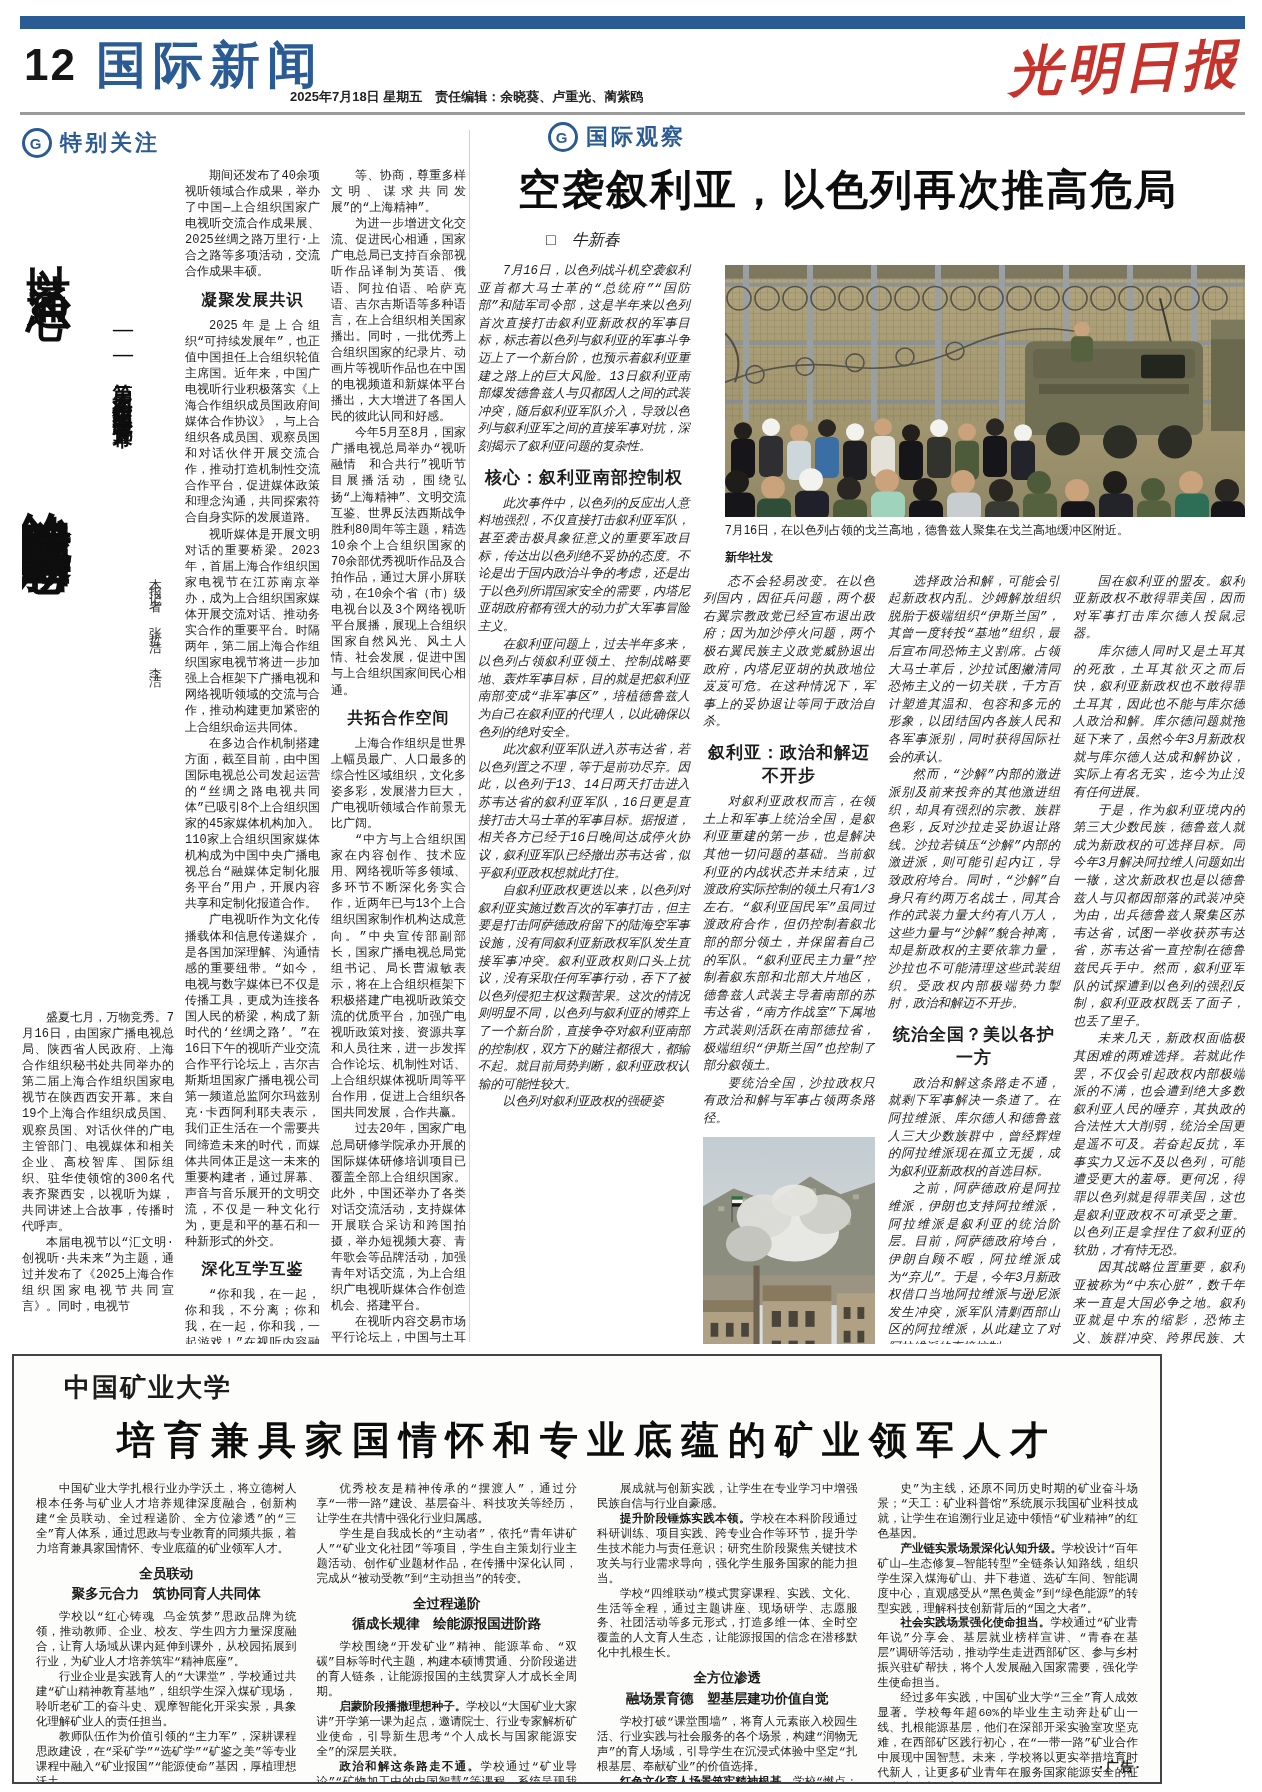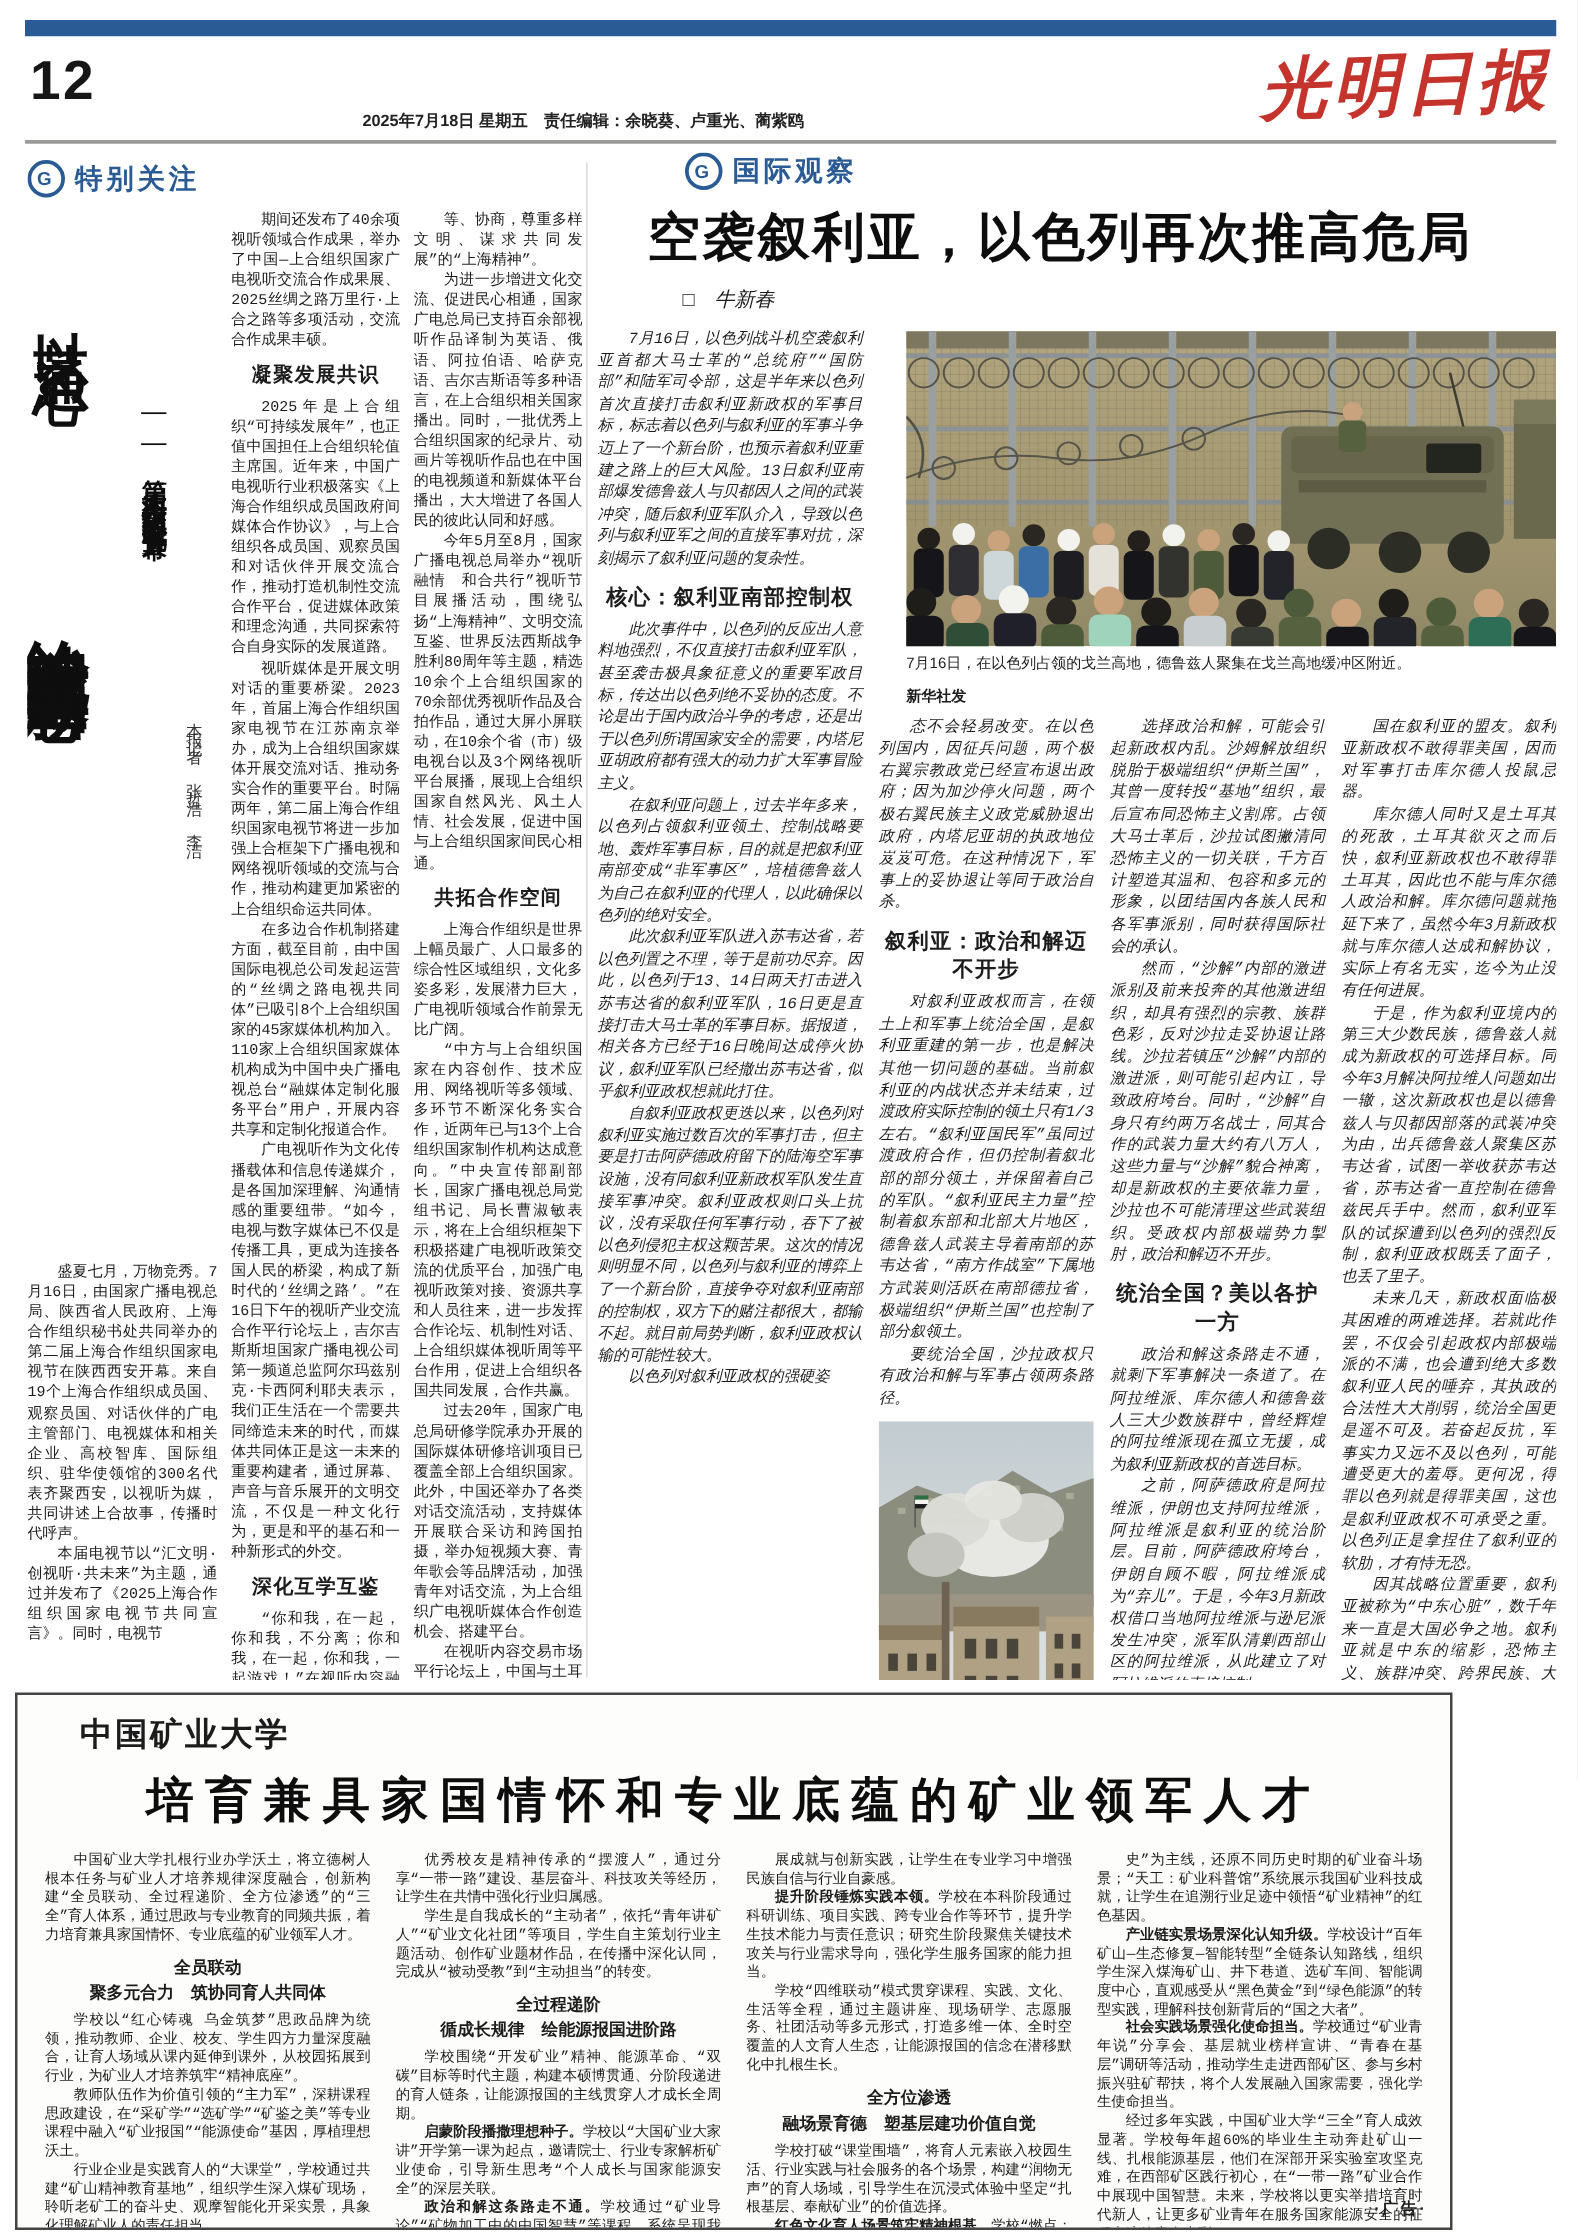--- a/index.html
+++ b/index.html
@@ -70,20 +70,21 @@
             font-family:"Liberation Sans",sans-serif;}
   .ad-col .sig{font-size:11.5px;}
   .ad-mark{position:absolute;right:18px;bottom:6px;font-size:13px;font-weight:700;letter-spacing:2px;}
 </style>
 </head>
 <body>
 
 <div class="page">
   <div class="topbar"></div>
   <div class="pagenum">12</div>
+  <div class="section-title">国际新闻</div>
   <div class="dateline">2025年7月18日 星期五　责任编辑：余晓葵、卢重光、蔺紫鸥</div>
   <div class="masthead">光明日报</div>
   <div class="rule"></div>
   <div class="vdiv"></div>
 
   <section class="special">
     <div class="tag">
       <span class="g-badge">G</span>
       <span>特别关注</span>
     </div>
@@ -381,22 +382,22 @@
     <div class="ad-school">中国矿业大学</div>
     <h2 class="ad-headline">培育兼具家国情怀和专业底蕴的矿业领军人才</h2>
     <div class="ad-cols">
       <div class="ad-col">
           <p class="para">中国矿业大学扎根行业办学沃土，将立德树人根本任务与矿业人才培养规律深度融合，创新构建“全员联动、全过程递阶、全方位渗透”的“三全”育人体系，通过思政与专业教育的同频共振，着力培育兼具家国情怀、专业底蕴的矿业领军人才。</p>
           <div class="subhead2">
             <div>全员联动</div>
             <div>聚多元合力　筑协同育人共同体</div>
           </div>
           <p class="para">学校以“红心铸魂 乌金筑梦”思政品牌为统领，推动教师、企业、校友、学生四方力量深度融合，让育人场域从课内延伸到课外，从校园拓展到行业，为矿业人才培养筑牢“精神底座”。</p>
+          <p class="para">行业企业是实践育人的“大课堂”，学校通过共建“矿山精神教育基地”，组织学生深入煤矿现场，聆听老矿工的奋斗史、观摩智能化开采实景，具象化理解矿业人的责任担当。</p>
           <p class="para">教师队伍作为价值引领的“主力军”，深耕课程思政建设，在“采矿学”“选矿学”“矿鉴之美”等专业课程中融入“矿业报国”“能源使命”基因，厚植理想沃土。</p>
-          <p class="para">行业企业是实践育人的“大课堂”，学校通过共建“矿山精神教育基地”，组织学生深入煤矿现场，聆听老矿工的奋斗史、观摩智能化开采实景，具象化理解矿业人的责任担当。</p>
         </div>
       <div class="ad-col">
           <p class="para">优秀校友是精神传承的“摆渡人”，通过分享“一带一路”建设、基层奋斗、科技攻关等经历，让学生在共情中强化行业归属感。</p>
           <p class="para">学生是自我成长的“主动者”，依托“青年讲矿人”“矿业文化社团”等项目，学生自主策划行业主题活动、创作矿业题材作品，在传播中深化认同，完成从“被动受教”到“主动担当”的转变。</p>
           <div class="subhead2">
             <div>全过程递阶</div>
             <div>循成长规律　绘能源报国进阶路</div>
           </div>
           <p class="para">学校围绕“开发矿业”精神、能源革命、“双碳”目标等时代主题，构建本硕博贯通、分阶段递进的育人链条，让能源报国的主线贯穿人才成长全周期。</p>
           <p class="para"><b>启蒙阶段播撒理想种子。</b>学校以“大国矿业大家讲”开学第一课为起点，邀请院士、行业专家解析矿业使命，引导新生思考“个人成长与国家能源安全”的深层关联。</p>

